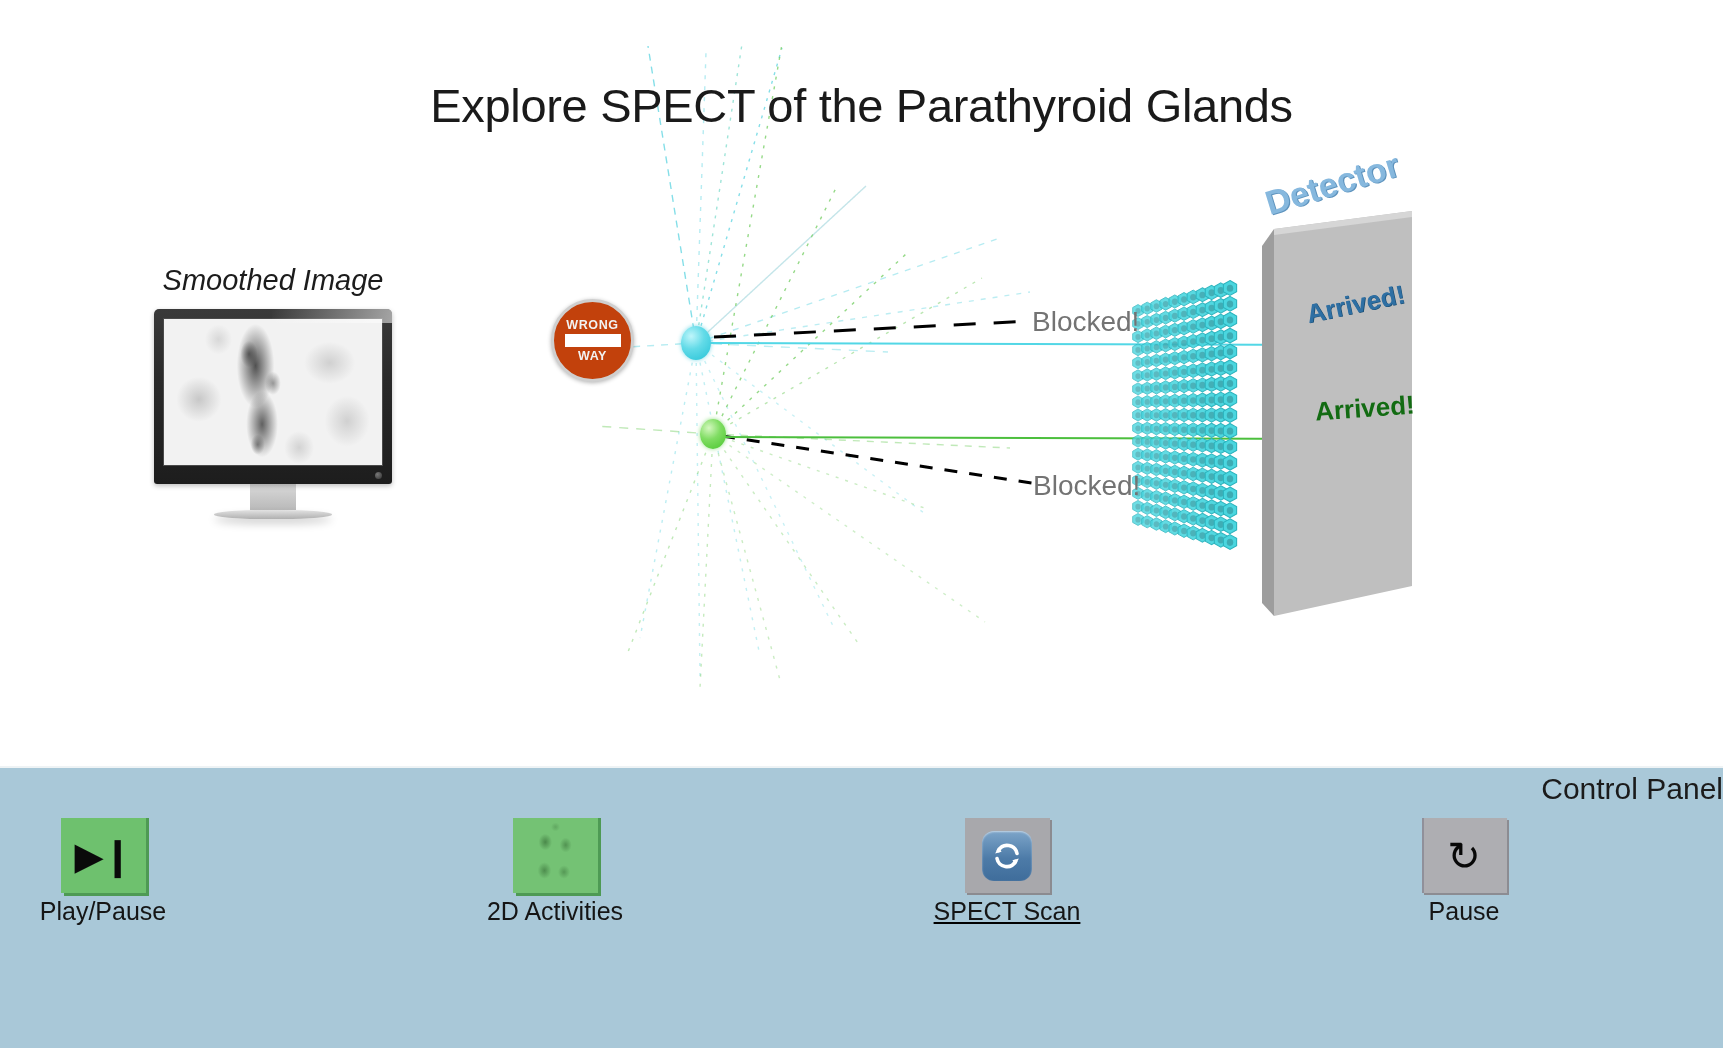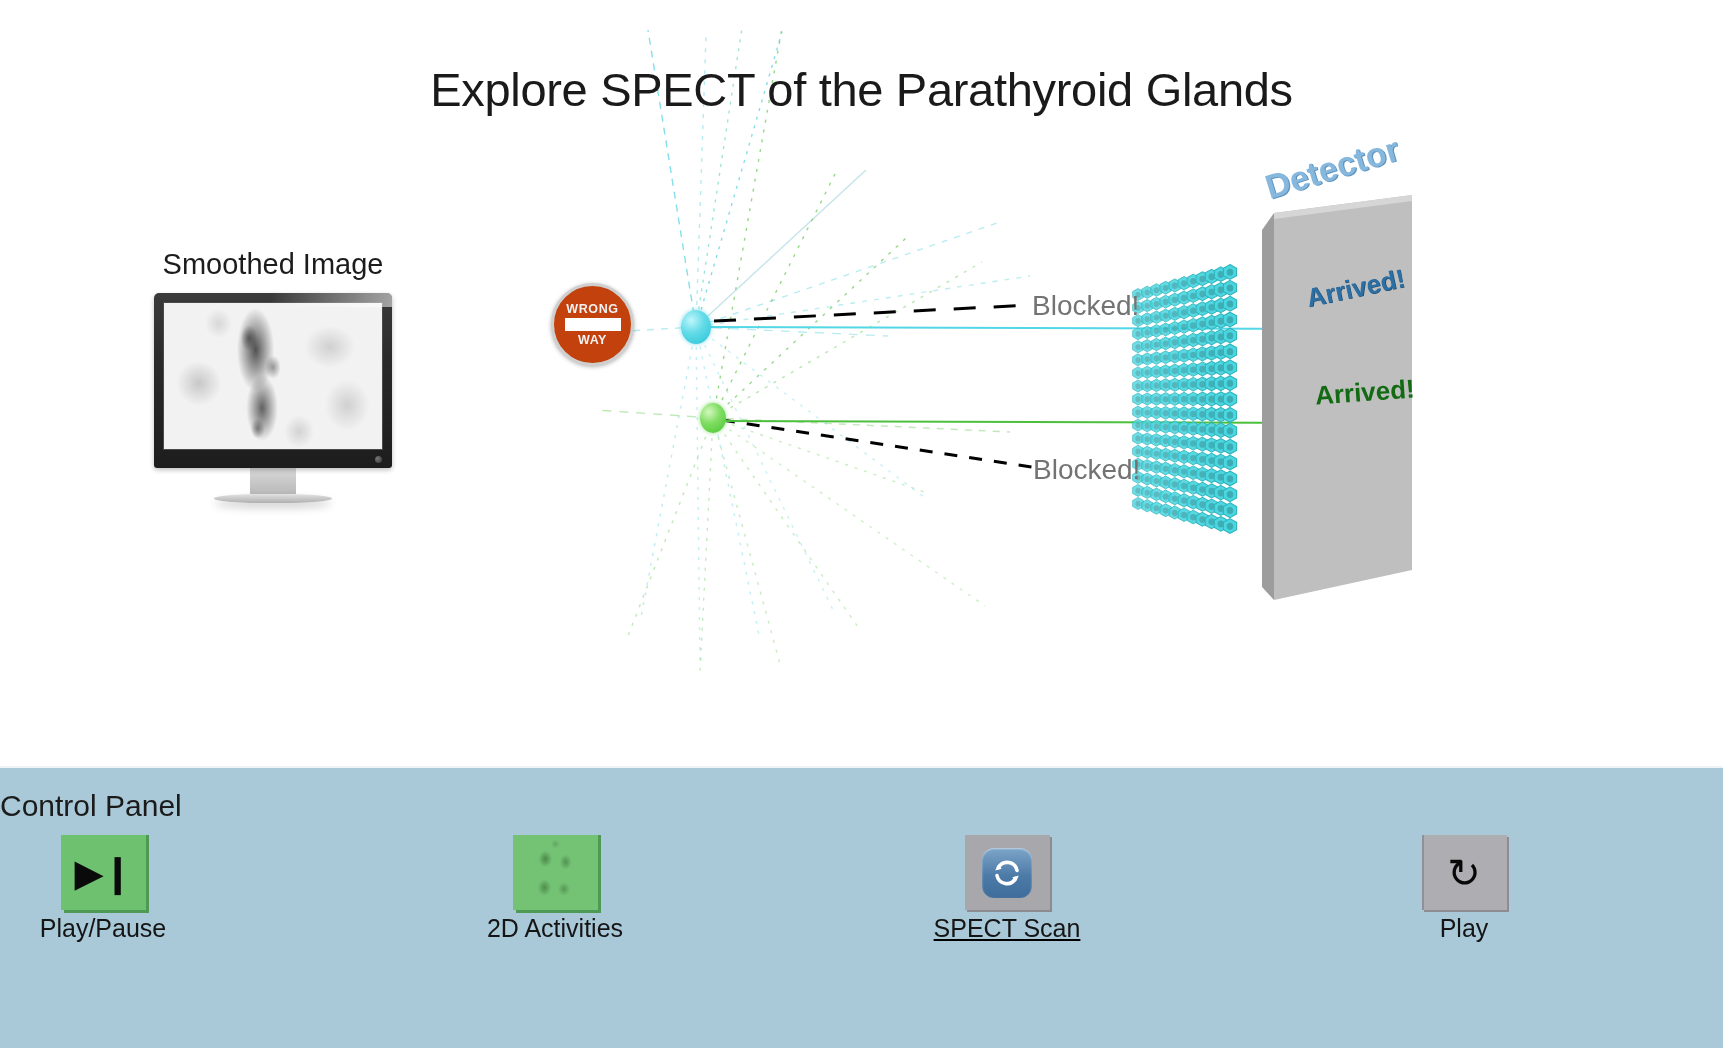--- a/index.html
+++ b/index.html
@@ -16,30 +16,31 @@
   #page-title {
     position: absolute; top: 62px; left: 0; width: 1723px;
     text-align: center;
     font-size: 47px; font-weight: 400; color: #1a1a1a;
     letter-spacing: -0.3px;
     z-index: 40;
   }
 
   
   #stage {
-    position: absolute; top: 0; left: 0; width: 1677px; height: 838px;
+    position: absolute; top: 16px; left: 0; width: 1677px; height: 838px;
     overflow: hidden;
   }
   #rays-svg { position:absolute; top:0; left:0; width:1723px; height:838px; }
 
   
   #monitor-group { position: absolute; left: 148px; top: 248px; width: 250px; }
   #monitor-caption {
     text-align: center; font-size: 29px; color: #1c1c1c; margin-bottom: 12px;
     white-space: nowrap;
+    font-style: italic;
   }
   #monitor-frame {
     position: relative; width: 238px; height: 175px; margin: 0 auto;
     background: linear-gradient(180deg,#3a3a3a 0%,#2a2a2a 40%,#1d1d1d 100%);
     border-radius: 5px 5px 3px 3px;
     padding: 9px 9px 18px 9px;
     box-shadow: 0 2px 5px rgba(0,0,0,.25);
   }
   #monitor-frame::after{
     content:""; position:absolute; right:10px; bottom:5px;
@@ -144,21 +145,21 @@
     z-index:35; white-space:nowrap;
   }
 
   
   #control-panel{
     position:absolute; left:0; top:766px; width:1723px; height:282px;
     background:#a9c8d8;
     border-top:2px solid #eef3f5;
   }
   #control-panel-title{
-    text-align:left; font-size:30px; color:#1b1b1b; padding-top:21px;
+    text-align:right; font-size:30px; color:#1b1b1b; padding-top:4px;
   }
   #control-buttons{
     position:relative; margin-top:12px; height:180px;
   }
   .ctl{
     position:absolute; width:170px; text-align:center;
   }
   .ctl-icon{
     width:85px; height:75px; margin:0 auto;
     display:flex; align-items:center; justify-content:center;
@@ -516,18 +517,18 @@
             </svg>
           </div>
         </div>
         <div class="ctl-label">SPECT Scan</div>
       </div>
 
       <div class="ctl" id="ctl-reset">
         <div class="ctl-icon">
           <span id="reset-glyph">↻</span>
         </div>
-        <div class="ctl-label">Play</div>
+        <div class="ctl-label">Pause</div>
       </div>
 
     </div>
   </div>
 </div>
 
 </body></html>

